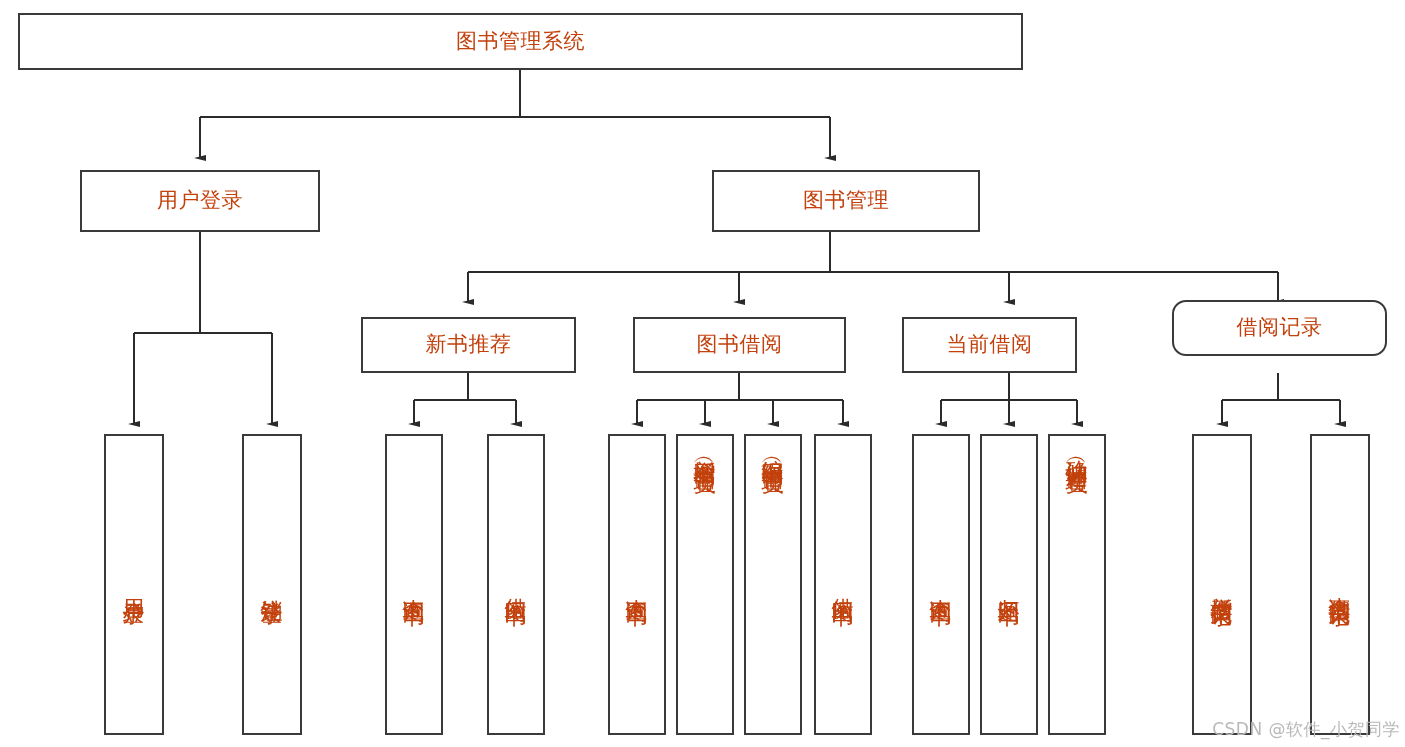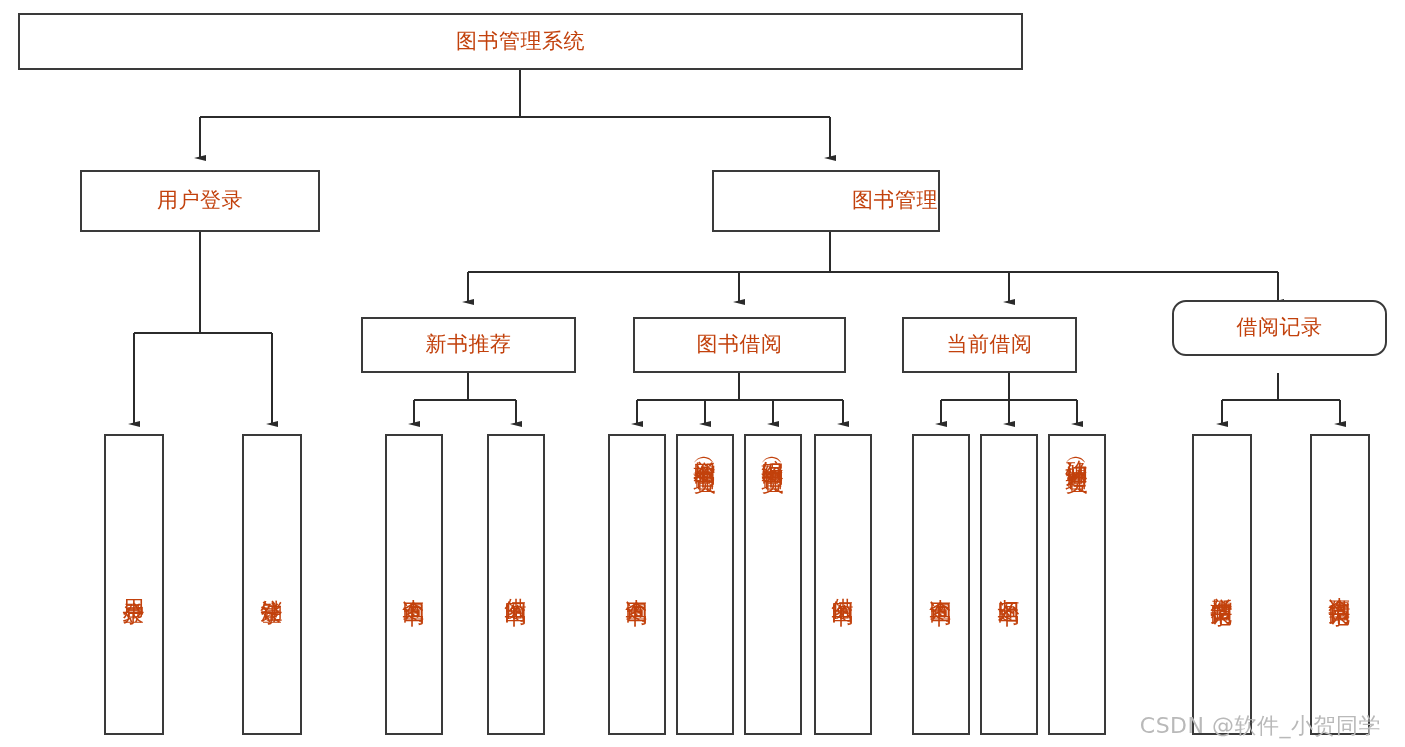--- a/index.html
+++ b/index.html
@@ -61,23 +61,23 @@
     line-height: 1.05;
     letter-spacing: 2px;
     white-space: nowrap;
   }
   .node.vert.short {
     align-items: center;
     padding-top: 0;
   }
   #watermark {
     position: absolute;
-    right: 24px;
+    right: 5px;
     bottom: 6px;
-    font-size: 22px;
+    font-size: 17px;
     color: #b9b9b9;
     letter-spacing: 0.5px;
     z-index: 5;
     white-space: nowrap;
   }
 </style>
 </head>
 <body>
 
 <div id="diagram-root">
@@ -132,21 +132,21 @@
     </g>
   </svg>
 
   <div class="node horiz" style="left:18px; top:13px; width:1005px; height:57px;">
     <span class="label">图书管理系统</span>
   </div>
 
   <div class="node horiz" style="left:80px; top:170px; width:240px; height:62px;">
     <span class="label">用户登录</span>
   </div>
-  <div class="node horiz" style="left:712px; top:170px; width:228px; height:62px;justify-content:flex-end;">
+  <div class="node horiz" style="left:712px; top:170px; width:268px; height:62px;">
     <span class="label">图书管理</span>
   </div>
 
   <div class="node horiz" style="left:633px; top:317px; width:213px; height:56px;">
     <span class="label">图书借阅</span>
   </div>
   <div class="node horiz" style="left:361px; top:317px; width:215px; height:56px;">
     <span class="label">新书推荐</span>
   </div>
   <div class="node horiz" style="left:902px; top:317px; width:175px; height:56px;">

